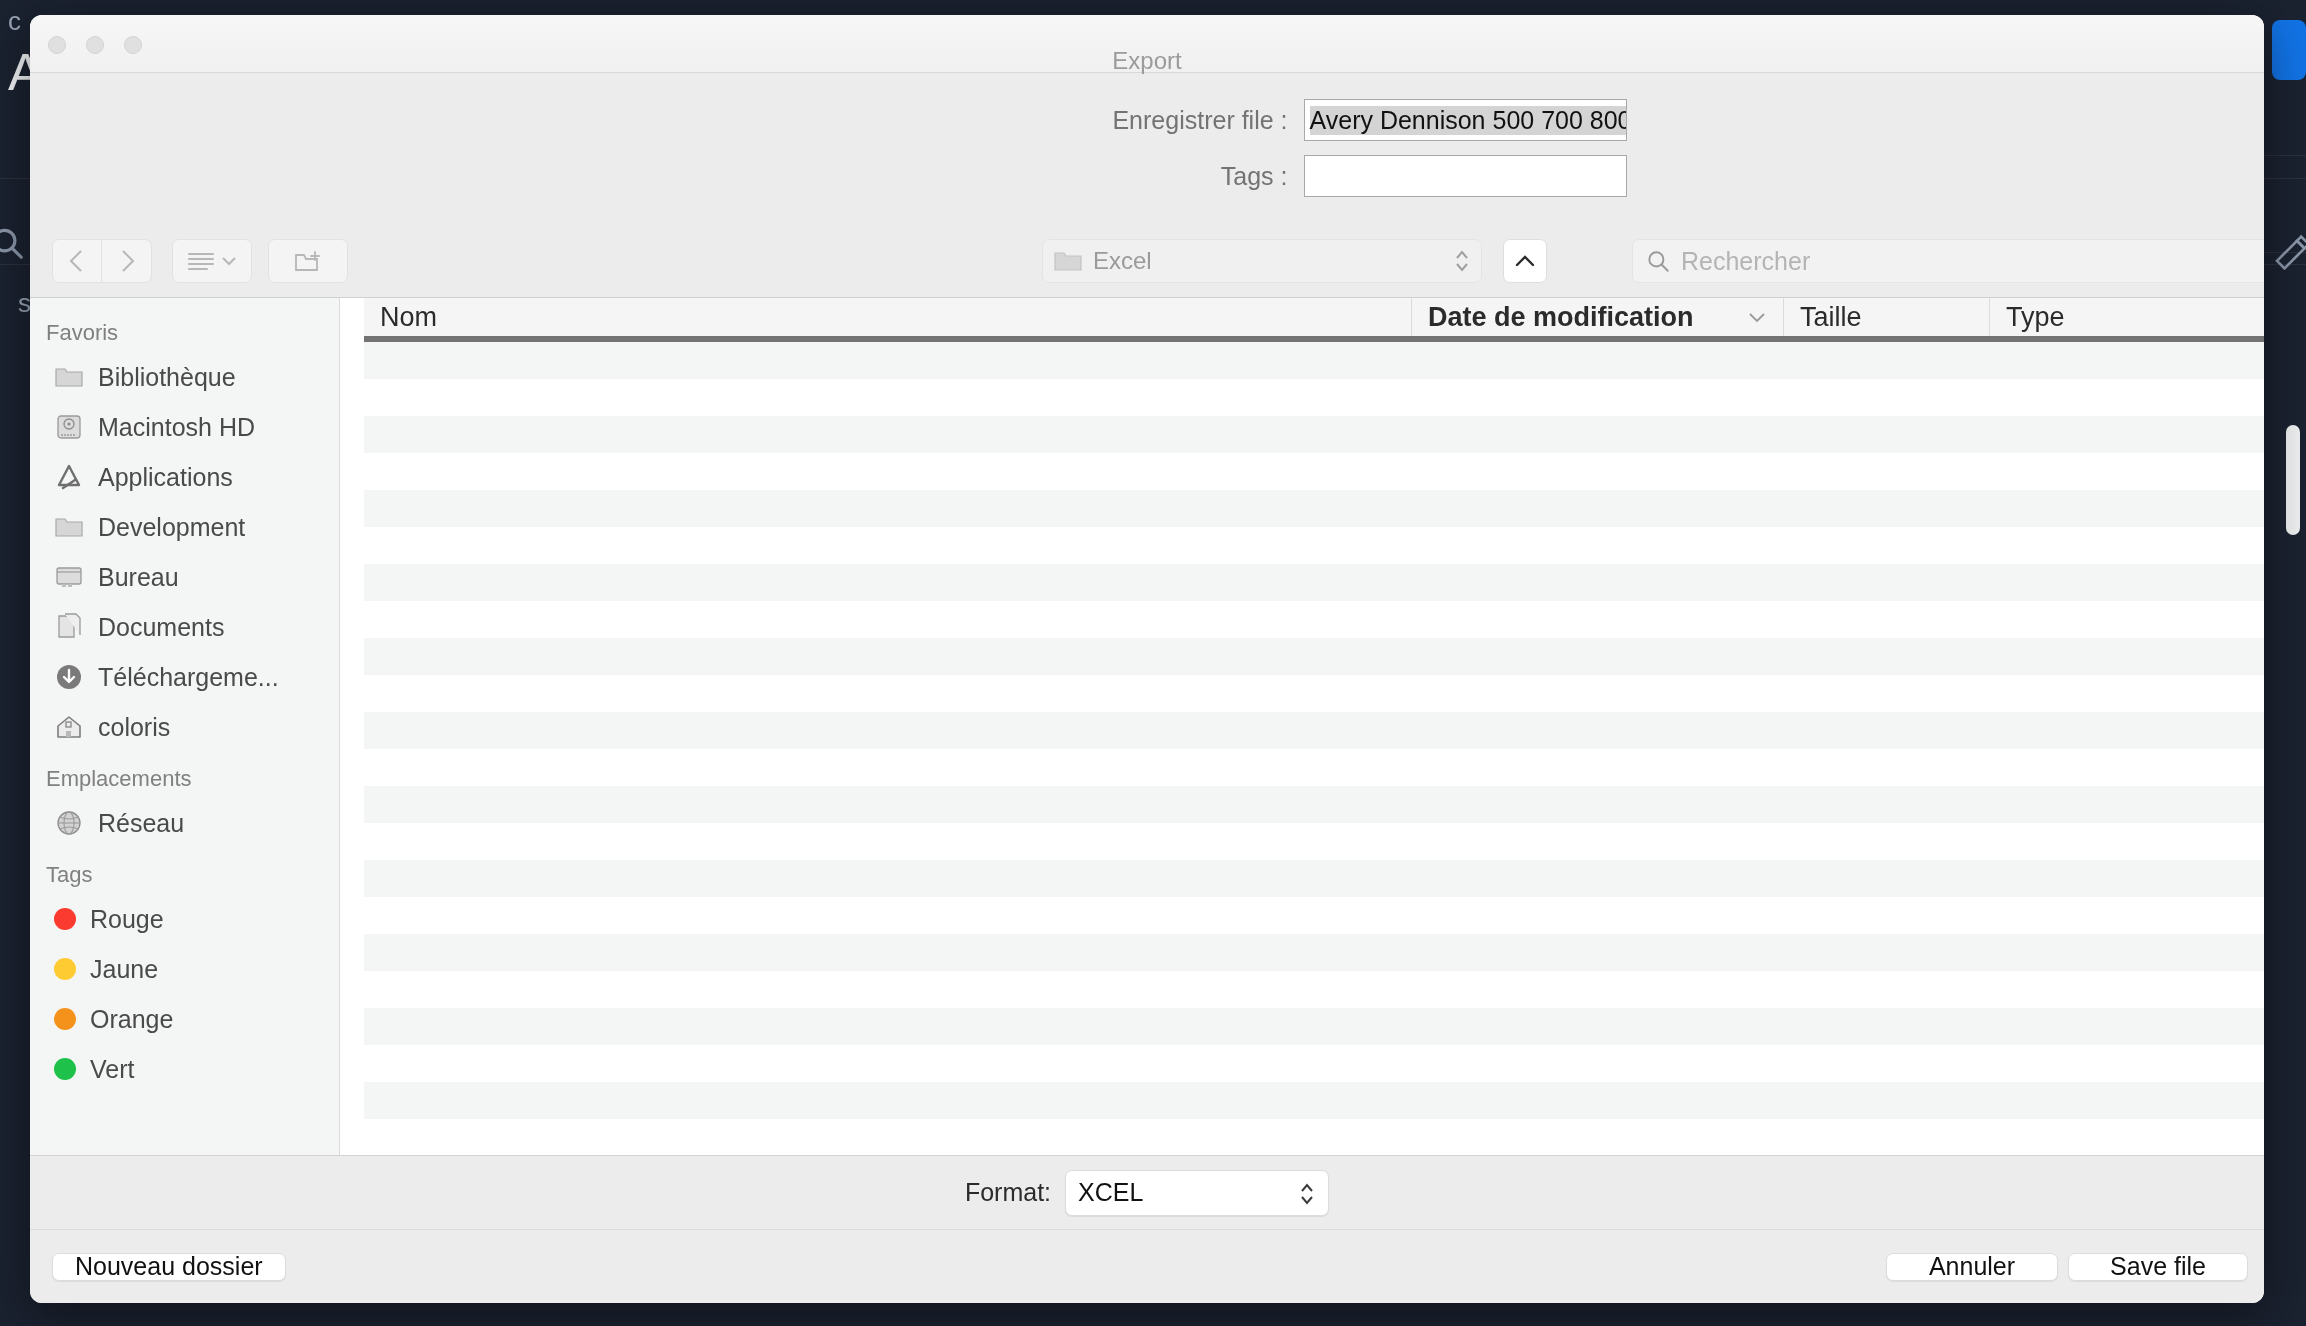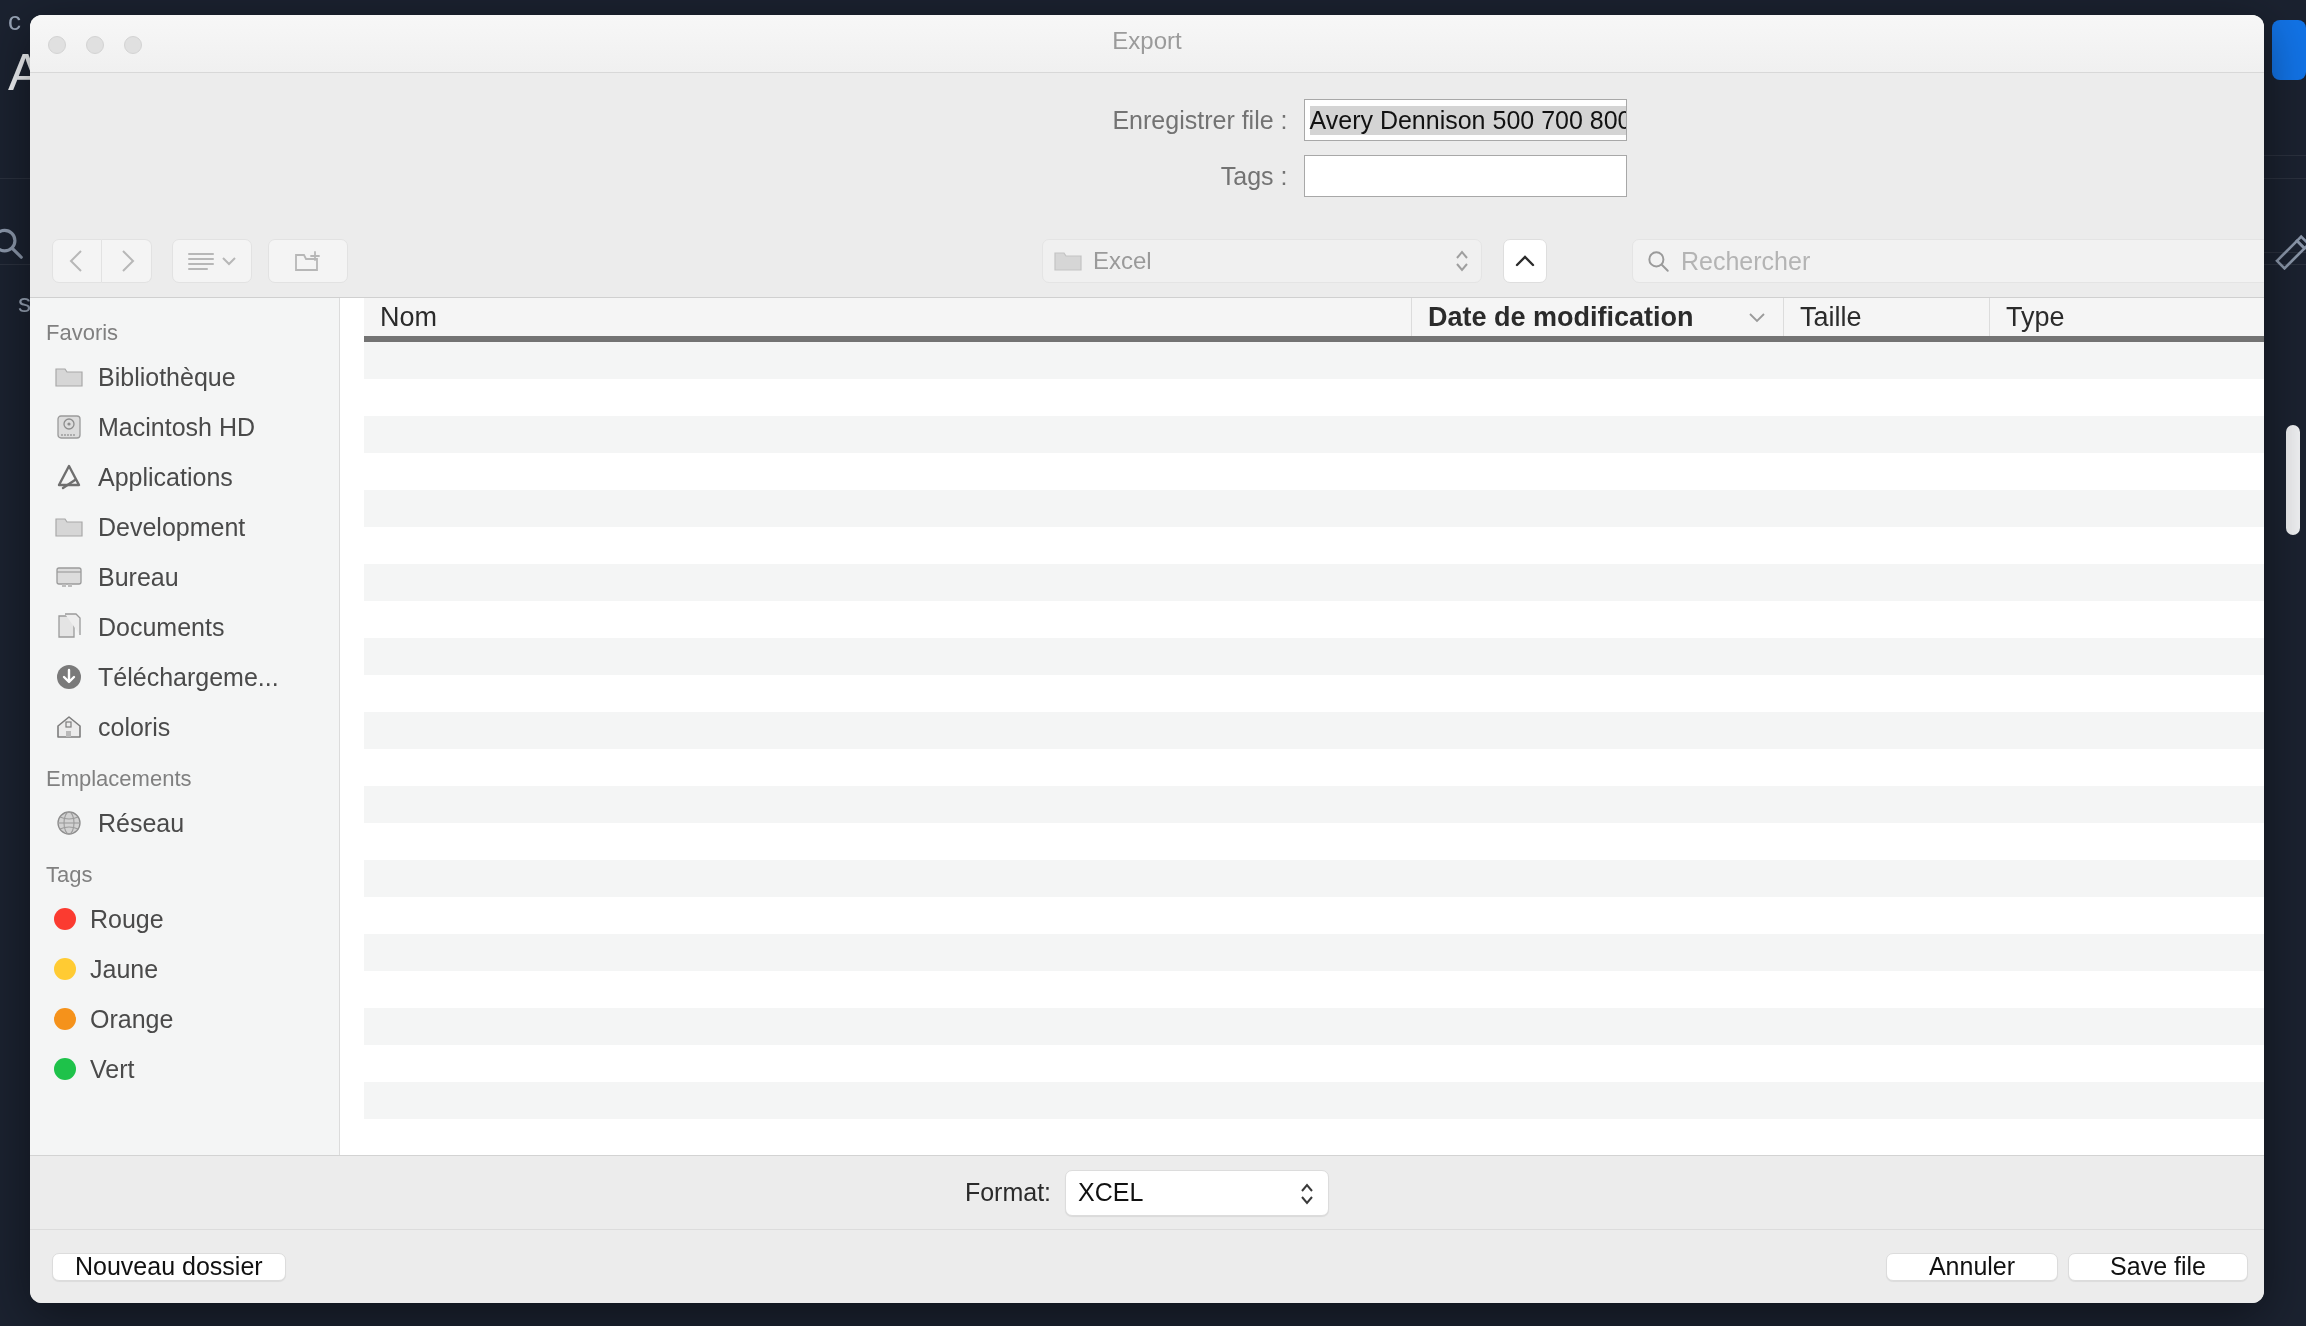--- a/index.html
+++ b/index.html
@@ -79,21 +79,21 @@
   .traffic {
     position: absolute; top: 21px;
     width: 18px; height: 18px; border-radius: 50%;
     background: #e0e0e0;
     border: 0.5px solid #d3d3d3;
   }
   #tl-close { left: 18px; }
   #tl-min   { left: 56px; }
   #tl-max   { left: 94px; }
   #window-title {
-    position: absolute; left: 0; right: 0; top: 12px;
+    position: absolute; left: 0; right: 0; top: 32px;
     text-align: center;
     font-size: 24px;
     color: #9b9b9b;
   }
 
   
   #header-fields {
     flex: none;
     background: #ececec;
     padding: 26px 0 14px 0;

